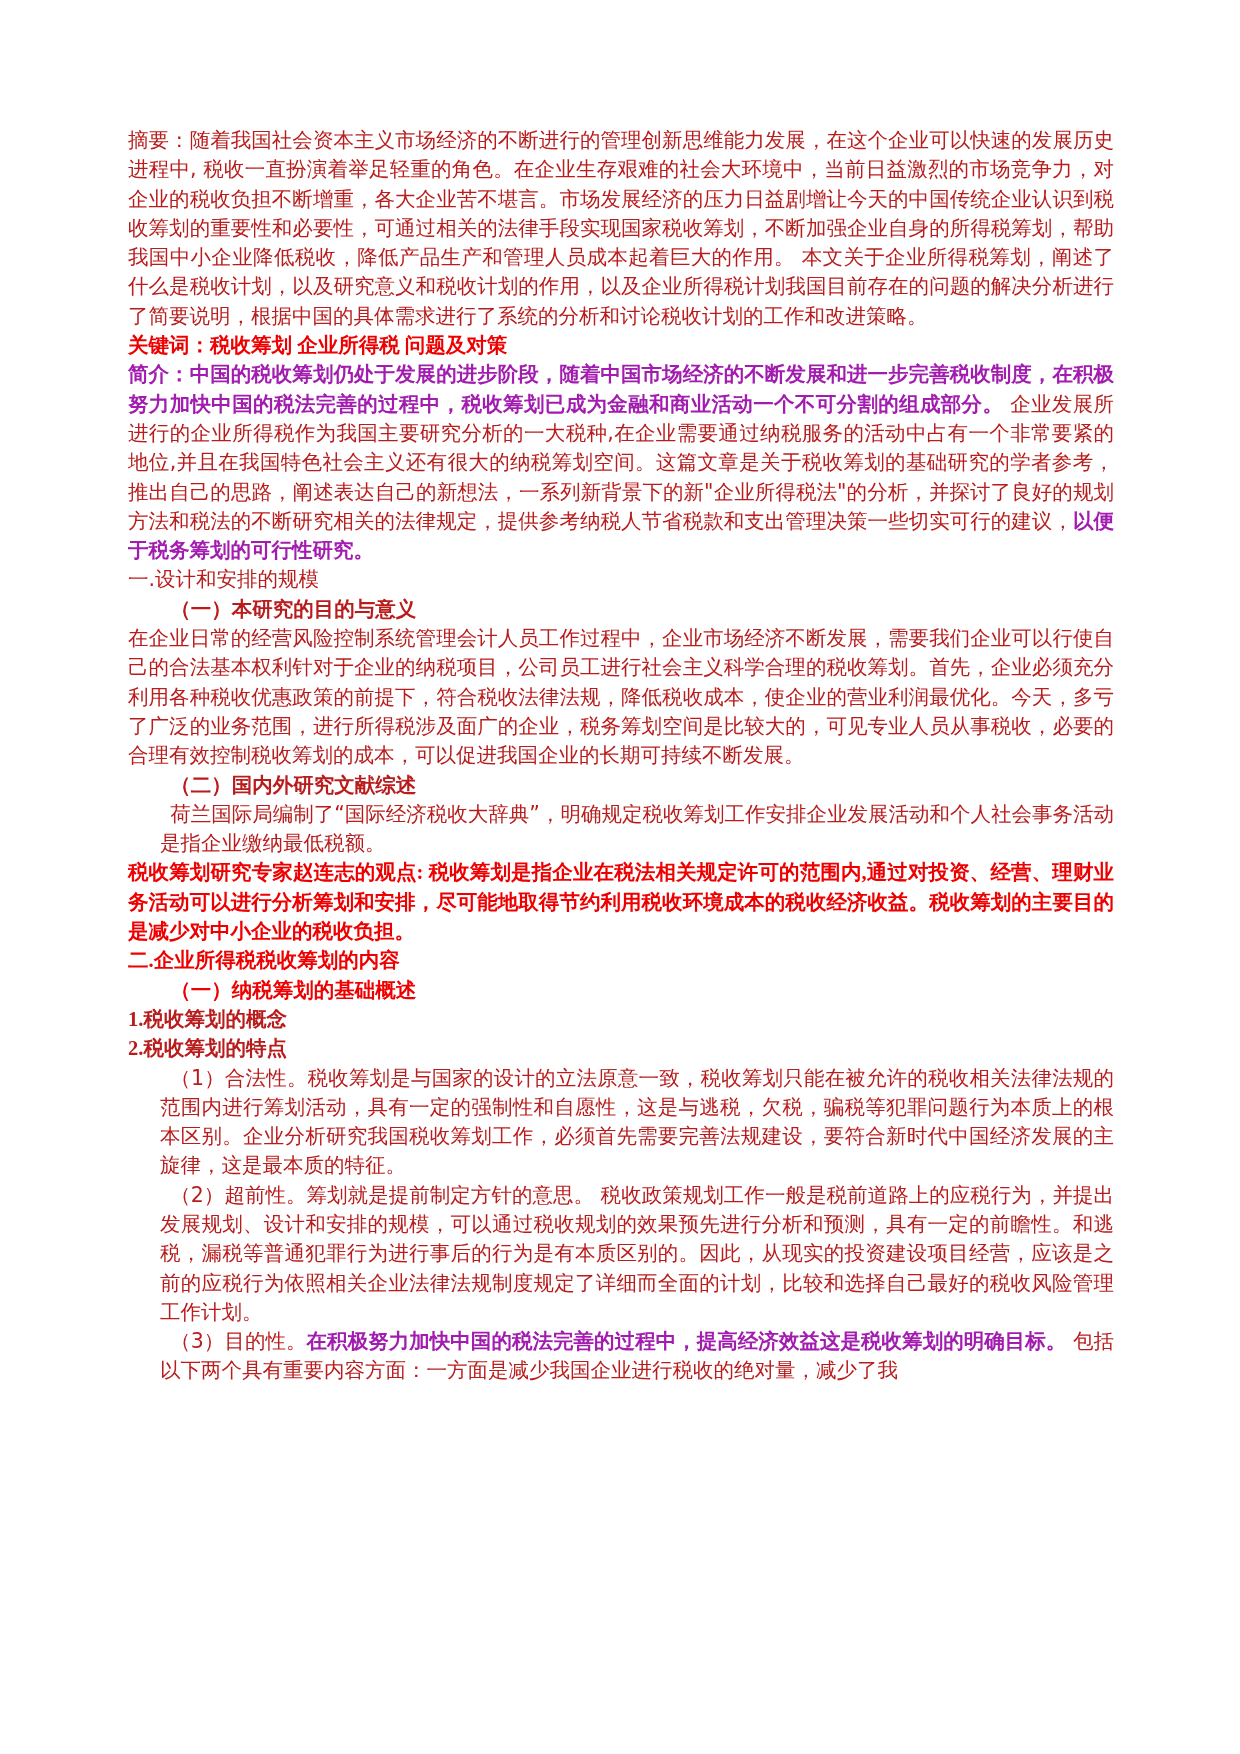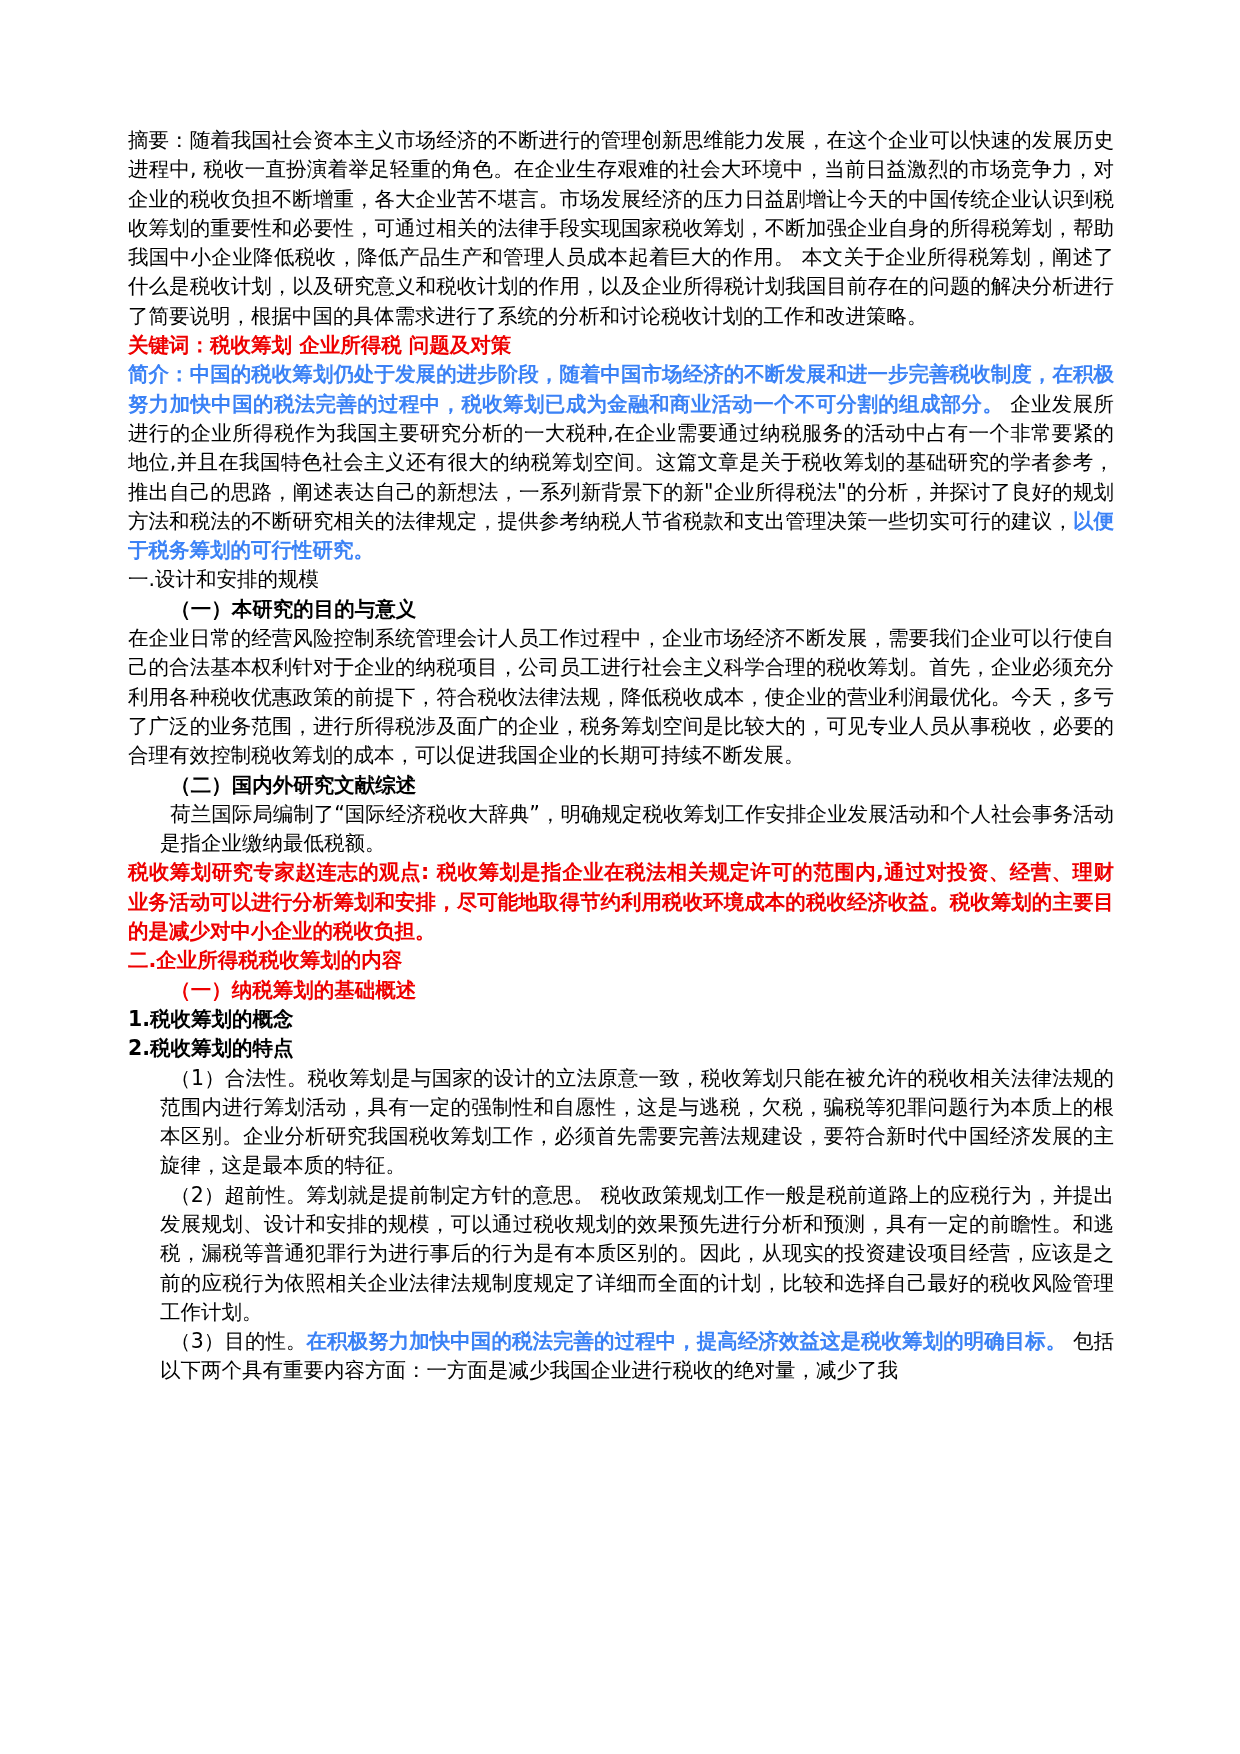--- a/index.html
+++ b/index.html
@@ -31,24 +31,24 @@
     text-justify: inter-ideograph;
     letter-spacing: 0px;
     word-break: break-all;
   }
   .para {
     margin: 0;
     padding: 0;
     text-indent: 0;
   }
   .para.indent1 { text-indent: 0.5em; margin-left: 32px; }
-  .t-black  { color: #000000; }
+  .t-black  { color: #b91c1c; }
   .t-red    { color: #ee0000; }
-  .t-orange { color: #3b82f6; }
-  .bold { font-weight: bold; }
+  .t-orange { color: #a21caf; }
+  .bold { font-weight: bold; font-family: Liberation Serif, serif; }
   .seg { display: inline; }
 </style>
 </head>
 <body>
 
 <div class="page">
   <div class="content" id="doc-body">
       <p class="para"><span class="seg t-black">摘要：随着我国社会资本主义市场经济的不断进行的管理创新思维能力发展，在这个企业可以快速的发展历史进程中, 税收一直扮演着举足轻重的角色。在企业生存艰难的社会大环境中，当前日益激烈的市场竞争力，对企业的税收负担不断增重，各大企业苦不堪言。市场发展经济的压力日益剧增让今天的中国传统企业认识到税收筹划的重要性和必要性，可通过相关的法律手段实现国家税收筹划，不断加强企业自身的所得税筹划，帮助我国中小企业降低税收，降低产品生产和管理人员成本起着巨大的作用。 本文关于企业所得税筹划，阐述了什么是税收计划，以及研究意义和税收计划的作用，以及企业所得税计划我国目前存在的问题的解决分析进行了简要说明，根据中国的具体需求进行了系统的分析和讨论税收计划的工作和改进策略。</span></p>
       <p class="para"><span class="seg t-red bold">关键词：税收筹划 企业所得税 问题及对策</span></p>
       <p class="para"><span class="seg t-orange bold">简介：中国的税收筹划仍处于发展的进步阶段，随着中国市场经济的不断发展和进一步完善税收制度，在积极努力加快中国的税法完善的过程中，税收筹划已成为金融和商业活动一个不可分割的组成部分。</span><span class="seg t-black"> 企业发展所进行的企业所得税作为我国主要研究分析的一大税种,在企业需要通过纳税服务的活动中占有一个非常要紧的地位,并且在我国特色社会主义还有很大的纳税筹划空间。这篇文章是关于税收筹划的基础研究的学者参考，推出自己的思路，阐述表达自己的新想法，一系列新背景下的新"企业所得税法"的分析，并探讨了良好的规划方法和税法的不断研究相关的法律规定，提供参考纳税人节省税款和支出管理决策一些切实可行的建议，</span><span class="seg t-orange bold">以便于税务筹划的可行性研究。</span></p>

